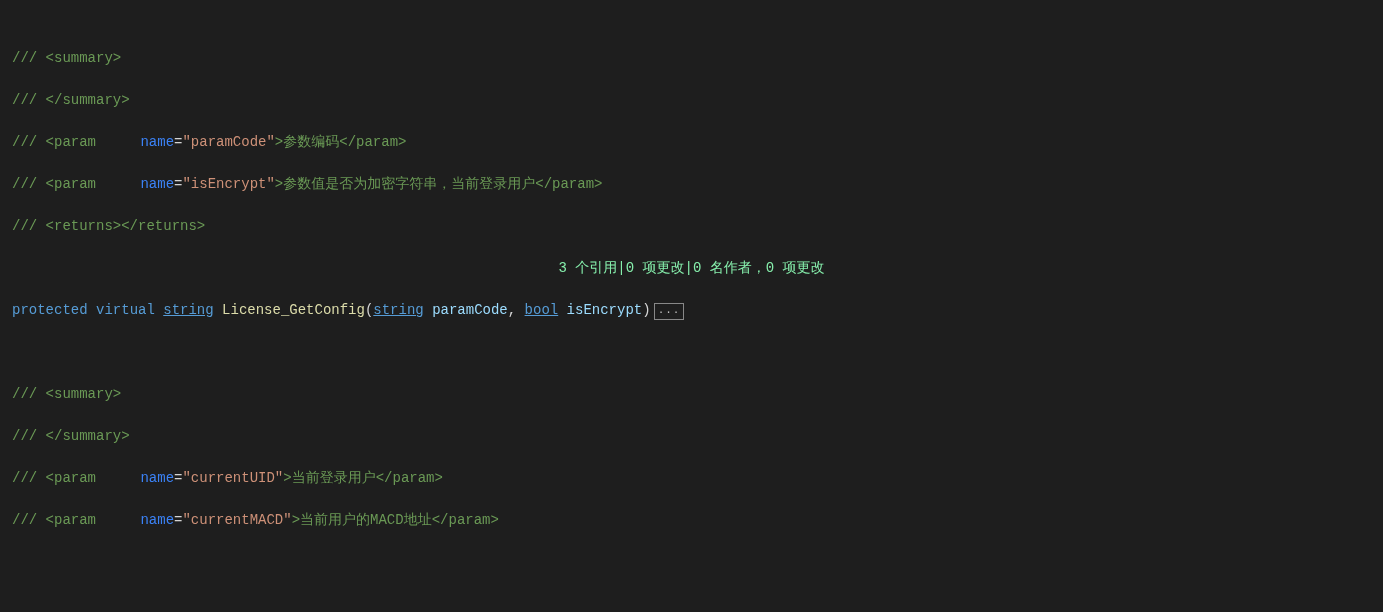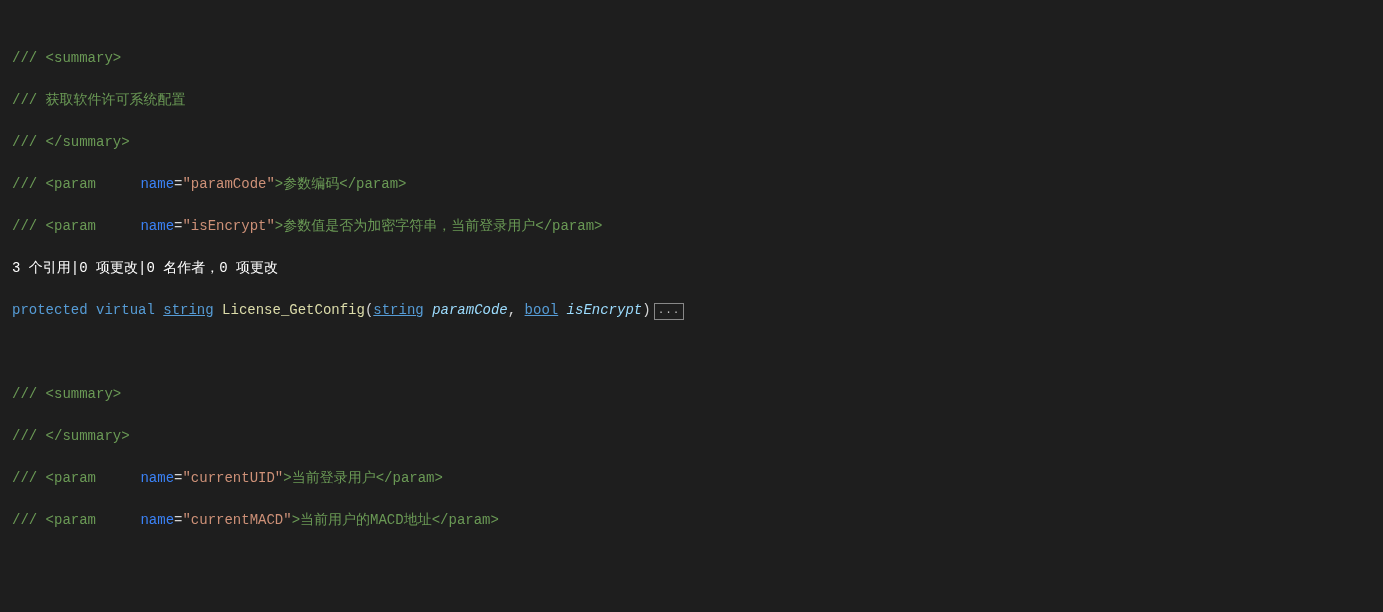--- a/index.html
+++ b/index.html
@@ -4,39 +4,39 @@
 <style>
   html,body{margin:0;padding:0;background:#1e1e1e;color:#d4d4d4;font-family:Consolas,'Courier New',monospace;font-size:14px;line-height:21px;}
   .editor{padding:6px 12px 12px 12px;white-space:pre;}
   .ln{display:block;min-height:21px;}
   .comment-slash{color:#6a9955;}
   .xml-attr{color:#3b82f6;margin-left:36px;}
   .xml-eq{color:#d4d4d4;}
   .xml-str{color:#ce9178;}
   .xml-text{color:#6a9955;}
   .xml-text-emp{color:#6a9955;}
-  .codelens{color:#ffffff;font-family:inherit;}
+  .codelens{color:#86efac;font-family:inherit;text-align:center;}
   .kw{color:#569cd6;}
   .type{color:#569cd6;text-decoration:underline;}
   .method{color:#dcdcaa;}
-  .param{color:#9cdcfe;font-style:italic;}
+  .param{color:#9cdcfe;}
   .punct{color:#d4d4d4;}
   .collapse{display:inline-block;border:1px solid #888;color:#c0c0c0;padding:0 3px;margin-left:3px;height:15px;line-height:12px;vertical-align:1px;font-size:11px;letter-spacing:1px;}
   .blank{height:21px;}
 </style>
 </head>
 <body>
 
 <div class="editor">
 
 <span class="ln"><span class="comment-slash">/// &lt;summary&gt;</span></span>
-<span class="ln"><span class="comment-slash">/// </span><span class="xml-text-emp">获取软件许可系统配置</span></span>
 <span class="ln"><span class="comment-slash">/// &lt;/summary&gt;</span></span>
 <span class="ln"><span class="comment-slash">/// &lt;param </span><span class="xml-attr">name</span><span class="xml-eq">=</span><span class="xml-str">"paramCode"</span><span class="comment-slash">&gt;</span><span class="xml-text">参数编码</span><span class="comment-slash">&lt;/param&gt;</span></span>
 <span class="ln"><span class="comment-slash">/// &lt;param </span><span class="xml-attr">name</span><span class="xml-eq">=</span><span class="xml-str">"isEncrypt"</span><span class="comment-slash">&gt;</span><span class="xml-text">参数值是否为加密字符串，当前登录用户</span><span class="comment-slash">&lt;/param&gt;</span></span>
+<span class="ln"><span class="comment-slash">/// &lt;returns&gt;&lt;/returns&gt;</span></span>
 <span class="ln codelens">3 个引用|0 项更改|0 名作者，0 项更改</span>
 <span class="ln"><span class="kw">protected</span> <span class="kw">virtual</span> <span class="type">string</span> <span class="method">License_GetConfig</span><span class="punct">(</span><span class="type">string</span> <span class="param">paramCode</span><span class="punct">, </span><span class="type">bool</span> <span class="param">isEncrypt</span><span class="punct">)</span><span class="collapse">...</span></span>
 <span class="ln blank"></span>
 <span class="ln"><span class="comment-slash">/// &lt;summary&gt;</span></span>
 <span class="ln"><span class="comment-slash">/// &lt;/summary&gt;</span></span>
 <span class="ln"><span class="comment-slash">/// &lt;param </span><span class="xml-attr">name</span><span class="xml-eq">=</span><span class="xml-str">"currentUID"</span><span class="comment-slash">&gt;</span><span class="xml-text">当前登录用户</span><span class="comment-slash">&lt;/param&gt;</span></span>
 <span class="ln"><span class="comment-slash">/// &lt;param </span><span class="xml-attr">name</span><span class="xml-eq">=</span><span class="xml-str">"currentMACD"</span><span class="comment-slash">&gt;</span><span class="xml-text">当前用户的MACD地址</span><span class="comment-slash">&lt;/param&gt;</span></span>
 
 
 

